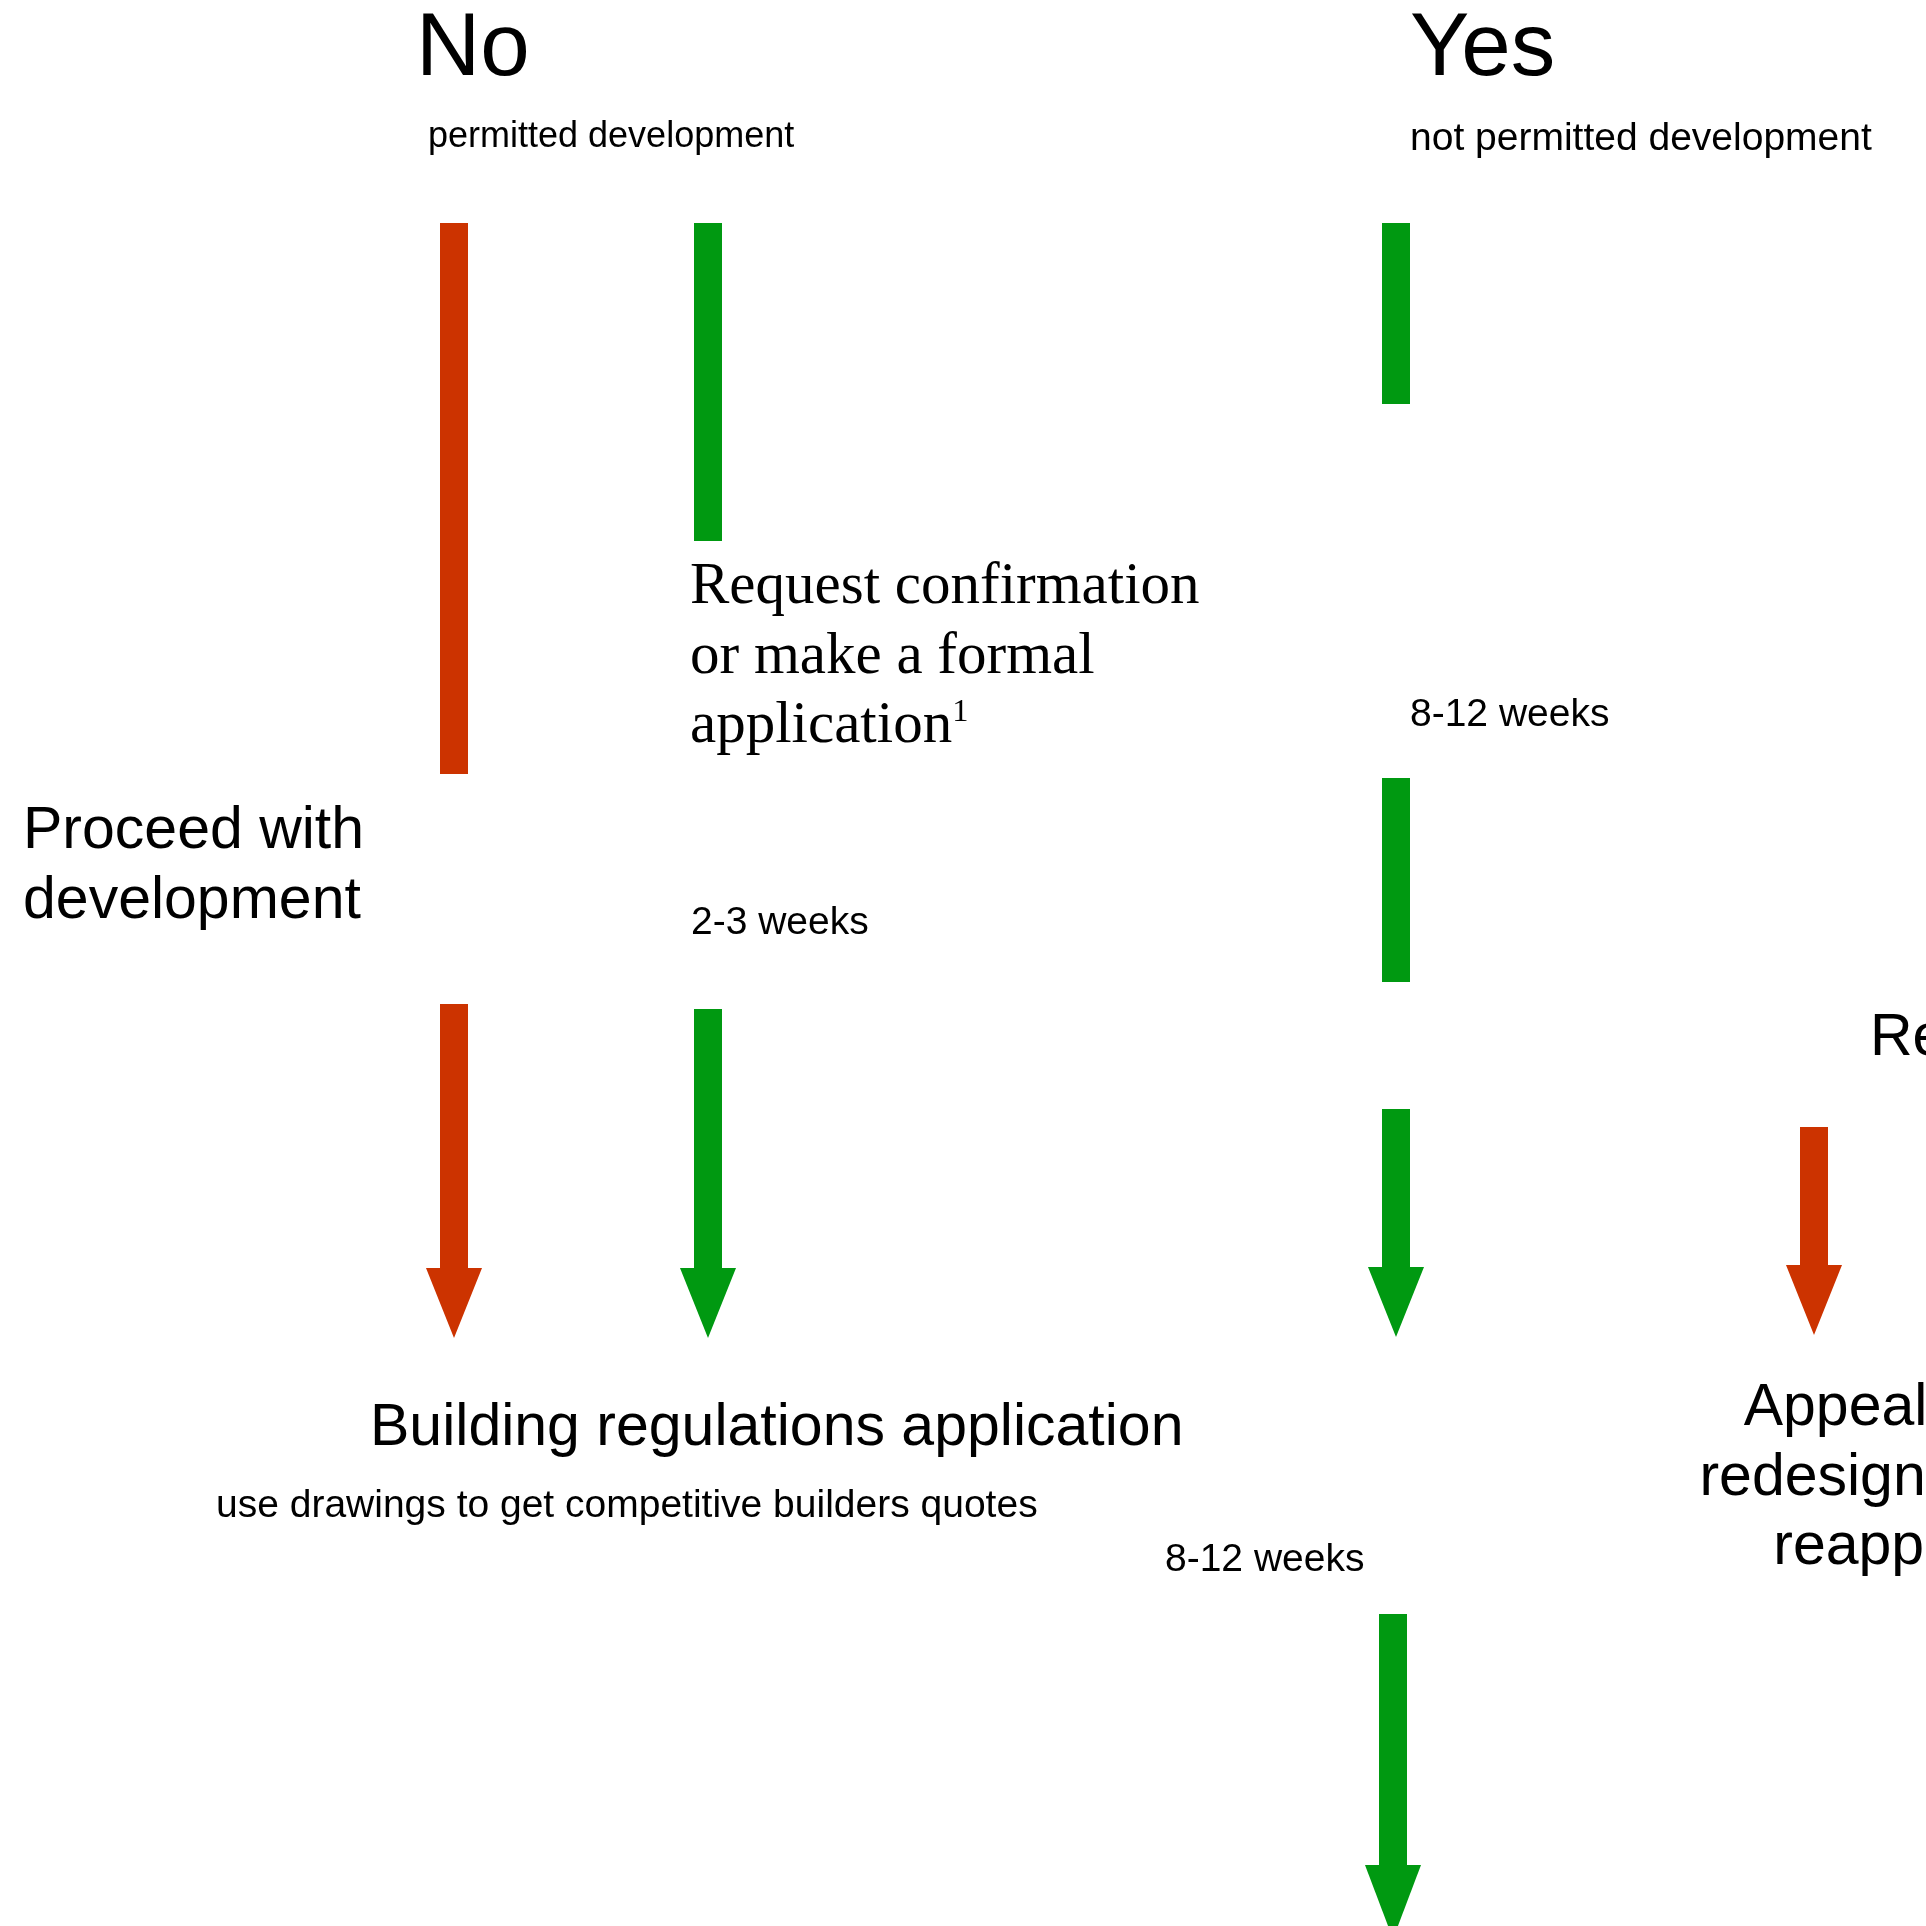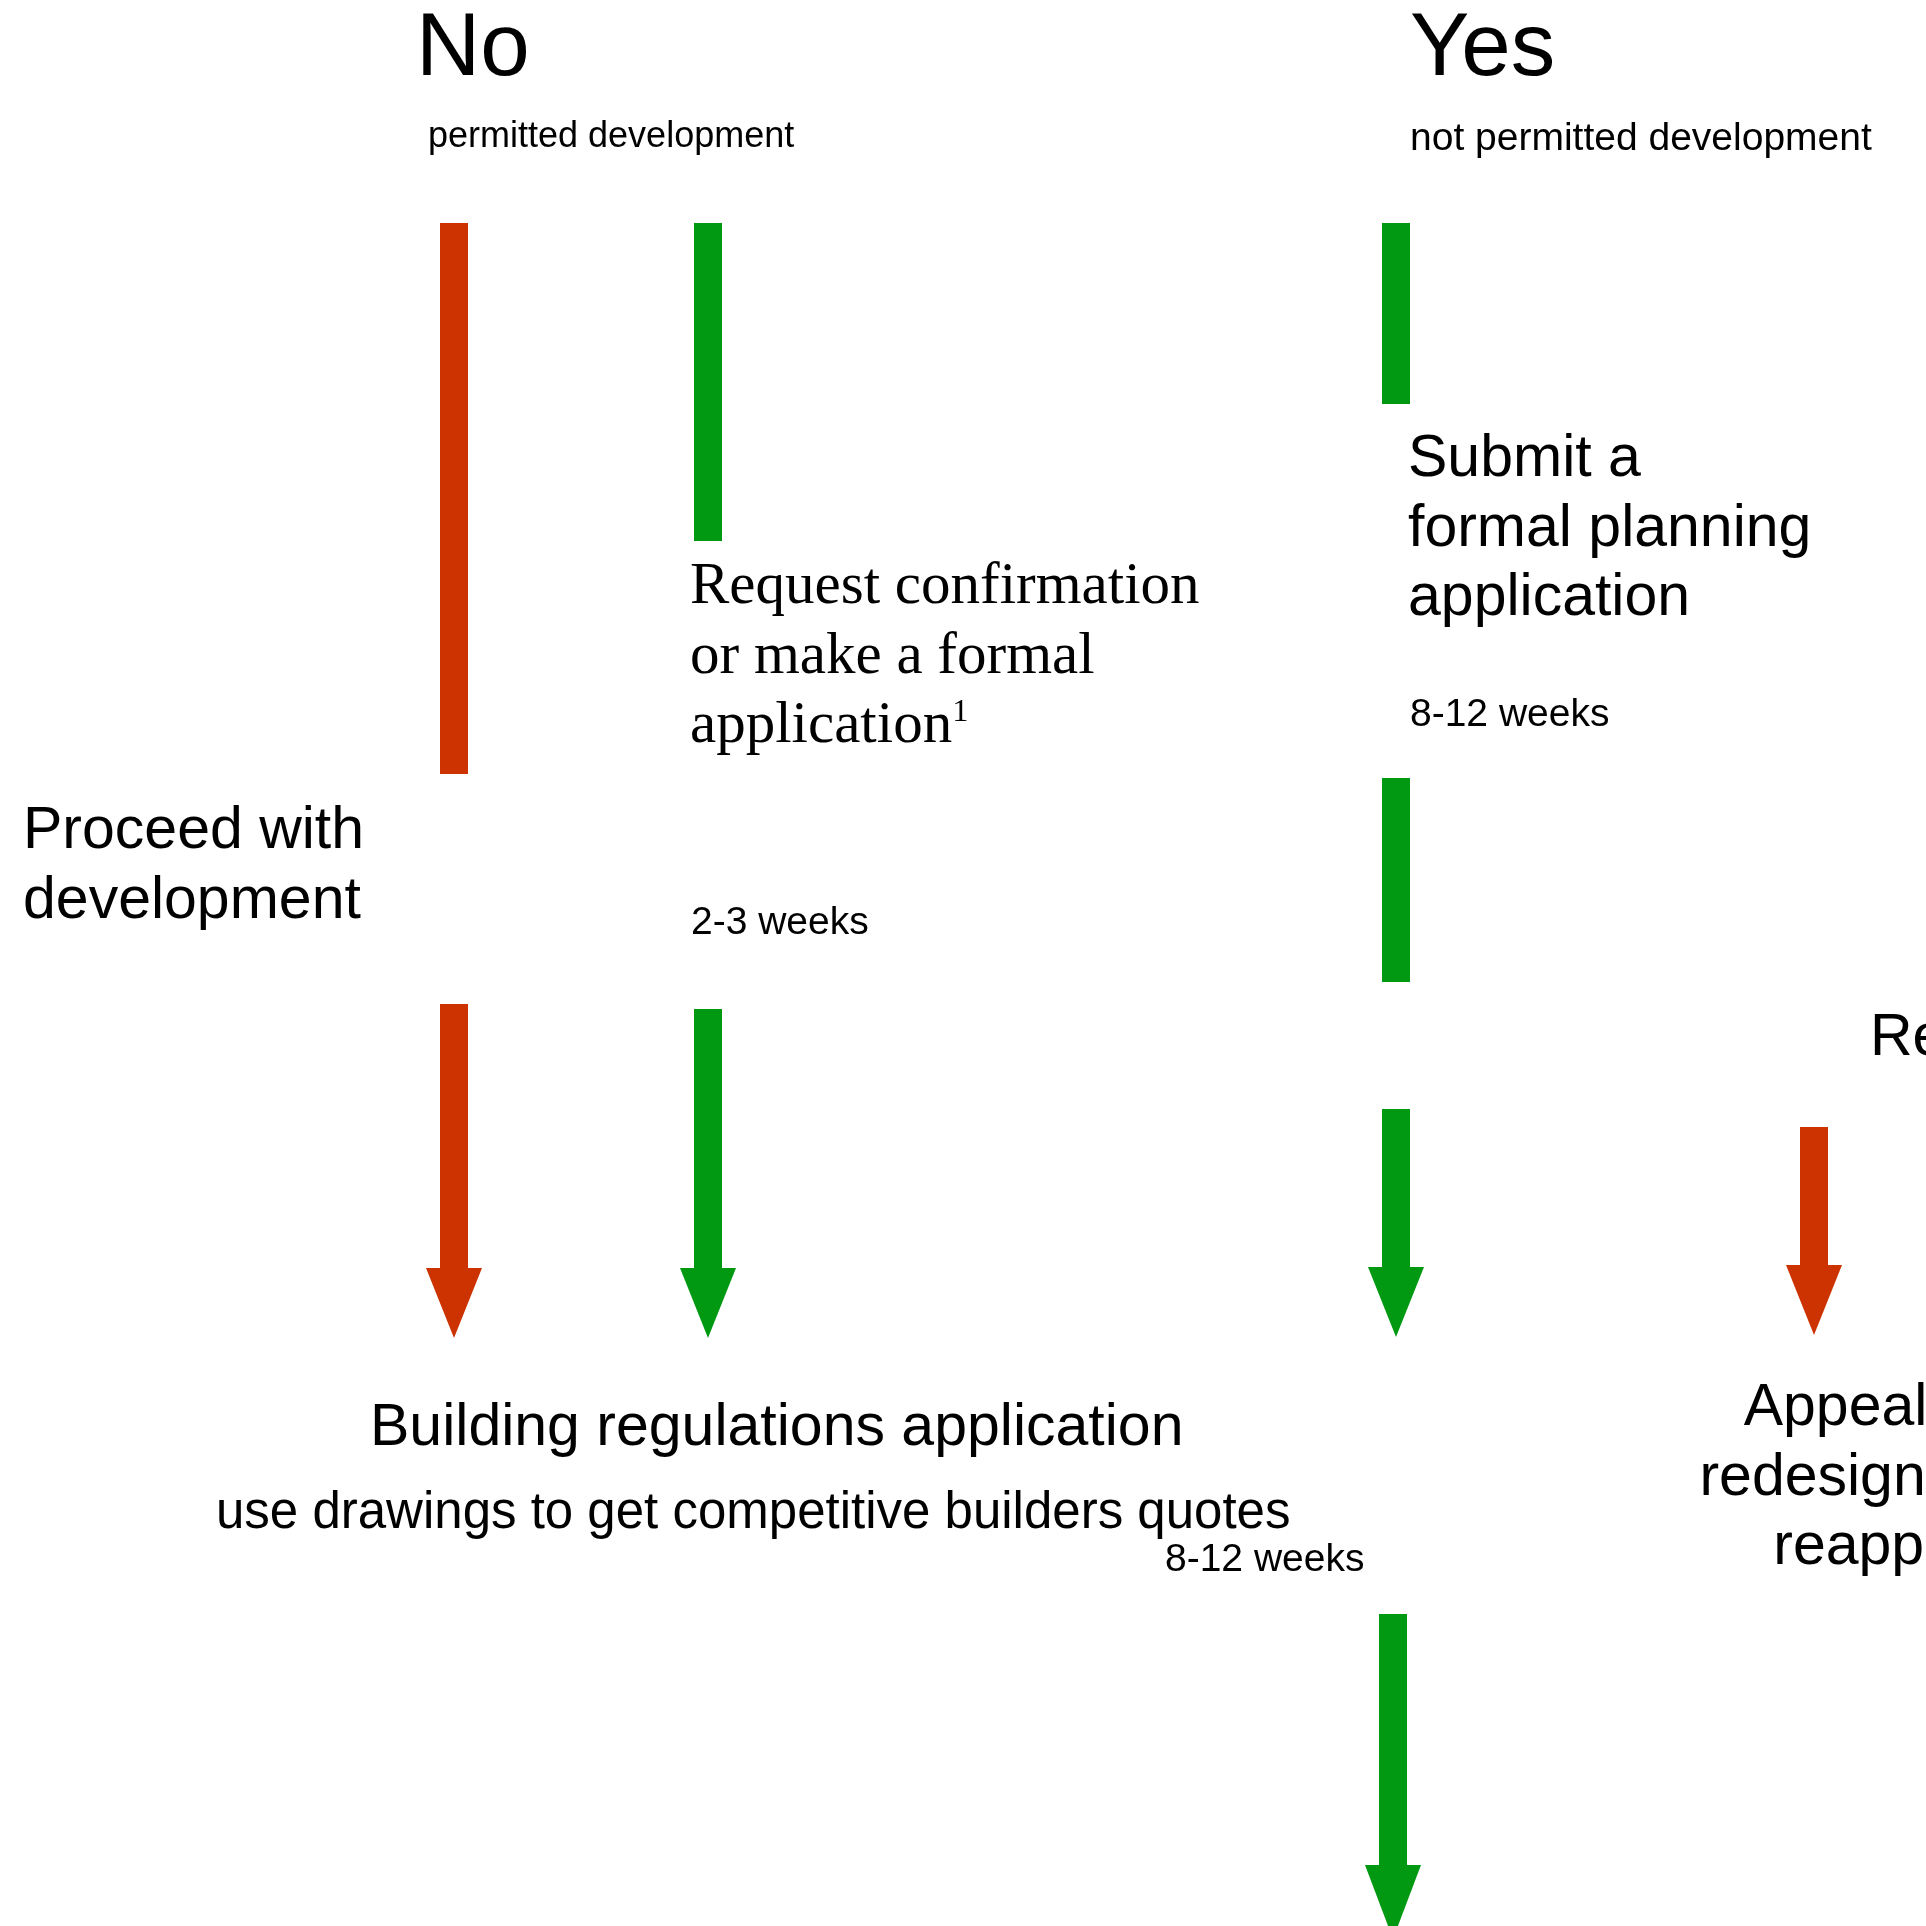--- a/index.html
+++ b/index.html
@@ -46,23 +46,20 @@
   </div>
   <div class="txt small" style="left:691px;top:898px;font-size:39px;">2-3 weeks</div>
 
   <div class="shaft" style="left:694px;top:1009px;width:28px;height:260px;background:#009911;"></div>
   <div class="ahead" style="left:680px;top:1268px;width:0;height:0;
               border-left:28px solid transparent;border-right:28px solid transparent;
               border-top:70px solid #009911;"></div>
 
   <div class="shaft" style="left:1382px;top:223px;width:28px;height:181px;background:#009911;"></div>
 
-  <div class="txt big wrap" style="left:1408px;top:422px;width:408px;font-size:59px;">
-    <span>Submit a formal planning application</span>
-  </div>
   <div class="txt small" style="left:1410px;top:690px;font-size:39px;">8-12 weeks</div>
 
   <div class="shaft" style="left:1382px;top:778px;width:28px;height:204px;background:#009911;"></div>
 
   <div class="txt big" style="left:1870px;top:1001px;font-size:59px;">Refused</div>
 
   <div class="shaft" style="left:1382px;top:1109px;width:28px;height:158px;background:#009911;"></div>
   <div class="ahead" style="left:1368px;top:1267px;width:0;height:0;
               border-left:28px solid transparent;border-right:28px solid transparent;
               border-top:70px solid #009911;"></div>
@@ -72,21 +69,21 @@
               border-left:28px solid transparent;border-right:28px solid transparent;
               border-top:70px solid #CC3300;"></div>
 
   <div class="txt big wrap" style="left:1660px;top:1371px;width:420px;font-size:59px;text-align:center;">
     <span style="white-space:pre-line;">Appeal or
 redesign and
 reapply</span>
   </div>
 
   <div class="txt" style="left:370px;top:1391px;font-size:59px;">Building regulations application</div>
-  <div class="txt" style="left:216px;top:1481px;font-size:51px;">use drawings to get competitive builders quotes</div>
+  <div class="txt" style="left:216px;top:1481px;font-size:39px;">use drawings to get competitive builders quotes</div>
   <div class="txt" style="left:1165px;top:1535px;font-size:39px;">8-12 weeks</div>
 
   <div class="shaft" style="left:1379px;top:1614px;width:28px;height:252px;background:#009911;"></div>
   <div class="ahead" style="left:1365px;top:1865px;width:0;height:0;
               border-left:28px solid transparent;border-right:28px solid transparent;
               border-top:74px solid #009911;"></div>
 
 </div>
 
 

